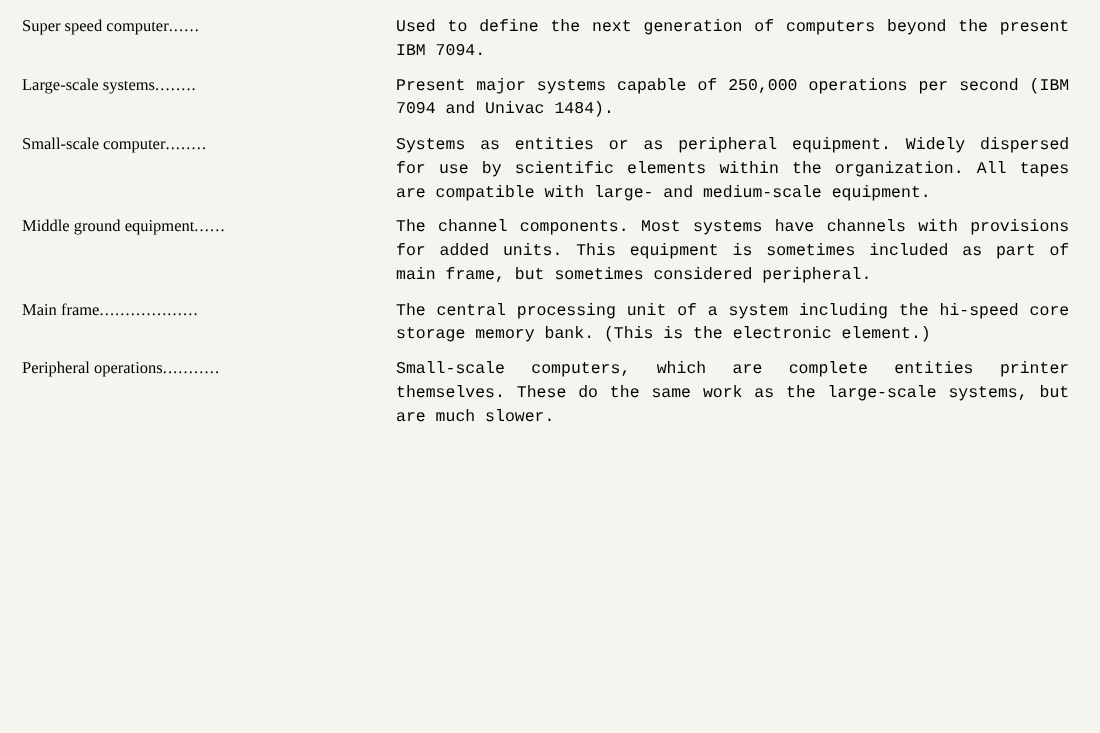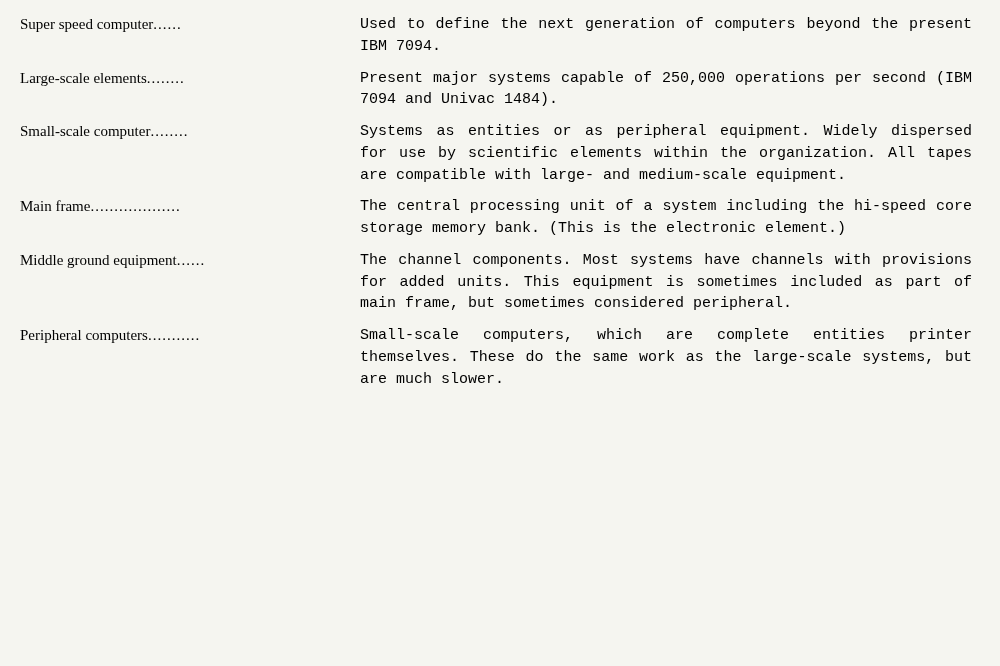--- a/index.html
+++ b/index.html
@@ -55,33 +55,33 @@
 </head>
 <body>
 
 <table class="definition-table">
   <tbody id="table-body">
   <tr>
         <td class="term-cell"><span>Super speed computer</span><span class="dots">......</span></td>
         <td class="def-cell">Used to define the next generation of computers beyond the present IBM 7094.</td>
       </tr>
       <tr>
-        <td class="term-cell"><span>Large-scale elements</span><span class="dots">........</span></td>
+        <td class="term-cell"><span>Large-scale systems</span><span class="dots">........</span></td>
         <td class="def-cell">Present major systems capable of 250,000 operations per second (IBM 7094 and Univac 1484).</td>
       </tr>
       <tr>
         <td class="term-cell"><span>Small-scale computer</span><span class="dots">........</span></td>
         <td class="def-cell">Systems as entities or as peripheral equipment. Widely dispersed for use by scientific elements within the organization. All tapes are compatible with large- and medium-scale equipment.</td>
       </tr>
       <tr>
+        <td class="term-cell"><span>Middle ground equipment</span><span class="dots">......</span></td>
+        <td class="def-cell">The channel components. Most systems have channels with provisions for added units. This equipment is sometimes included as part of main frame, but sometimes considered peripheral.</td>
+      </tr>
+      <tr>
         <td class="term-cell"><span>Main frame</span><span class="dots">...................</span></td>
         <td class="def-cell">The central processing unit of a system including the hi-speed core storage memory bank. (This is the electronic element.)</td>
       </tr>
       <tr>
-        <td class="term-cell"><span>Middle ground equipment</span><span class="dots">......</span></td>
-        <td class="def-cell">The channel components. Most systems have channels with provisions for added units. This equipment is sometimes included as part of main frame, but sometimes considered peripheral.</td>
-      </tr>
-      <tr>
-        <td class="term-cell"><span>Peripheral computers</span><span class="dots">...........</span></td>
+        <td class="term-cell"><span>Peripheral operations</span><span class="dots">...........</span></td>
         <td class="def-cell">Small-scale computers, which are complete entities printer themselves. These do the same work as the large-scale systems, but are much slower.</td>
       </tr>
     </tbody>
 </table>
 
 </body></html>

